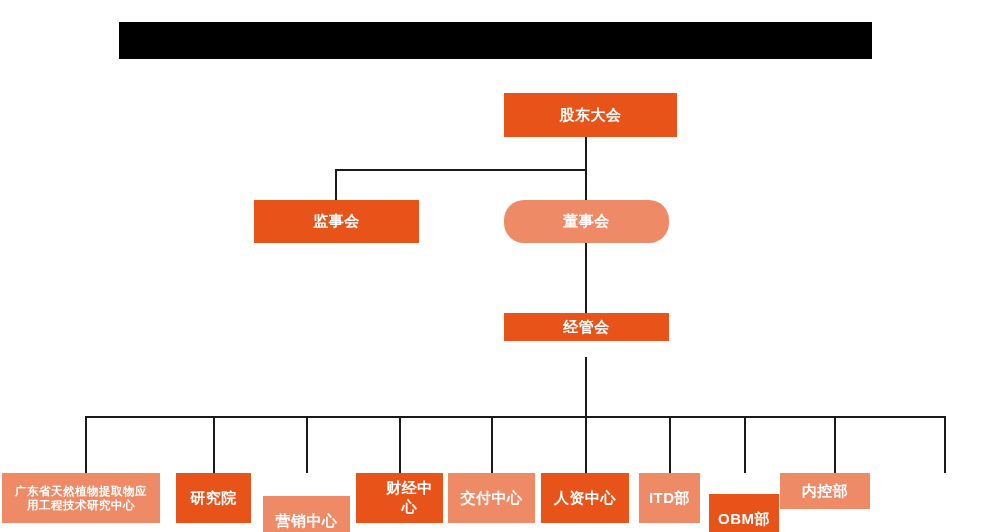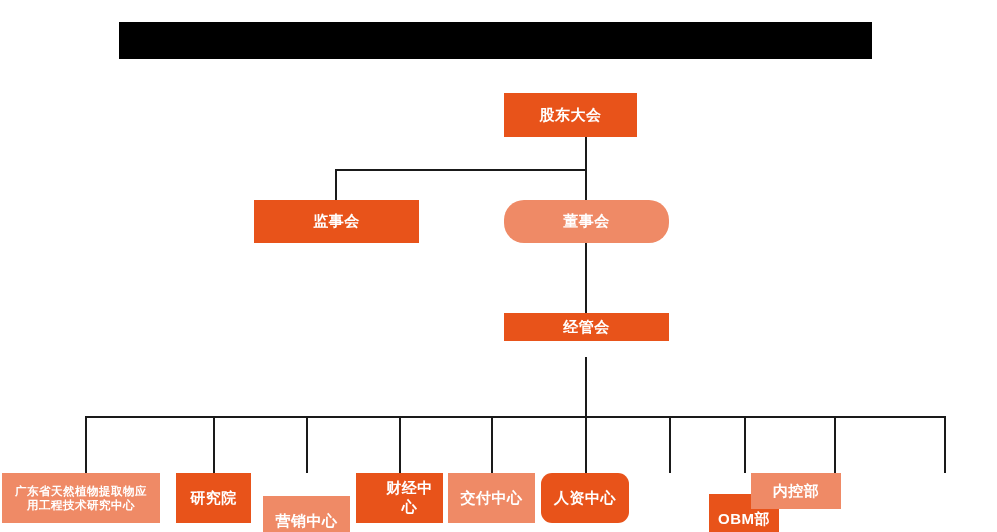--- a/index.html
+++ b/index.html
@@ -83,21 +83,21 @@
   <div class="line v" style="left:213px; top:416px; height:57px;"></div>
   <div class="line v" style="left:306px; top:416px; height:57px;"></div>
   <div class="line v" style="left:399px; top:416px; height:57px;"></div>
   <div class="line v" style="left:491px; top:416px; height:57px;"></div>
   <div class="line v" style="left:585px; top:416px; height:57px;"></div>
   <div class="line v" style="left:669px; top:416px; height:57px;"></div>
   <div class="line v" style="left:744px; top:416px; height:57px;"></div>
   <div class="line v" style="left:834px; top:416px; height:57px;"></div>
   <div class="line v" style="left:944px; top:416px; height:57px;"></div>
 
-  <div class="node dark tier-top" style="left:504px; top:93px; width:133px; height:44px;">
+  <div class="node dark tier-top" style="left:504px; top:93px; width:173px; height:44px;">
     <span class="label">股东大会</span>
   </div>
 
   <div class="node dark tier-top" style="left:254px; top:200px; width:165px; height:43px;text-align:center;">
     <span class="label">监事会</span>
   </div>
 
   <div class="node light tier-top" style="left:504px; top:200px; width:165px; height:43px;border-radius:20px;">
     <span class="label">董事会</span>
   </div>
@@ -120,27 +120,30 @@
   </div>
 
   <div class="node dark tier-dept" style="left:356px; top:473px; width:87px; height:50px;padding-left:20px;">
     <span class="label">财经中心</span>
   </div>
 
   <div class="node light tier-dept" style="left:448px; top:473px; width:87px; height:50px;">
     <span class="label">交付中心</span>
   </div>
 
-  <div class="node dark tier-dept" style="left:541px; top:473px; width:88px; height:50px;border-radius:11px;">
+  <div class="node dark tier-dept" style="left:541px; top:473px; width:88px; height:50px;">
     <span class="label">人资中心</span>
   </div>
 
+  <div class="node light tier-dept" style="left:639px; top:473px; width:61px; height:50px;">
+    <span class="label">ITD部</span>
+  </div>
 
   <div class="node dark tier-dept" style="left:709px; top:494px; width:70px; height:50px;">
     <span class="label">OBM部</span>
   </div>
 
-  <div class="node light tier-dept" style="left:751px; top:473px; width:90px; height:36px;">
+  <div class="node light tier-dept" style="left:780px; top:473px; width:90px; height:36px;">
     <span class="label">内控部</span>
   </div>
 
 
 </div>
 
 </body></html>

